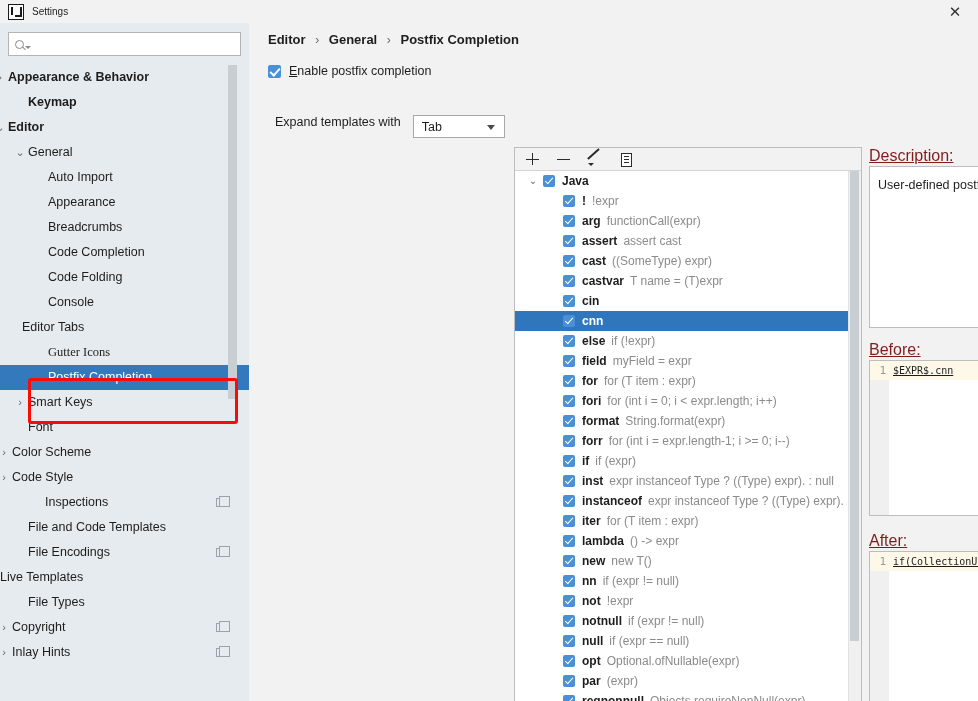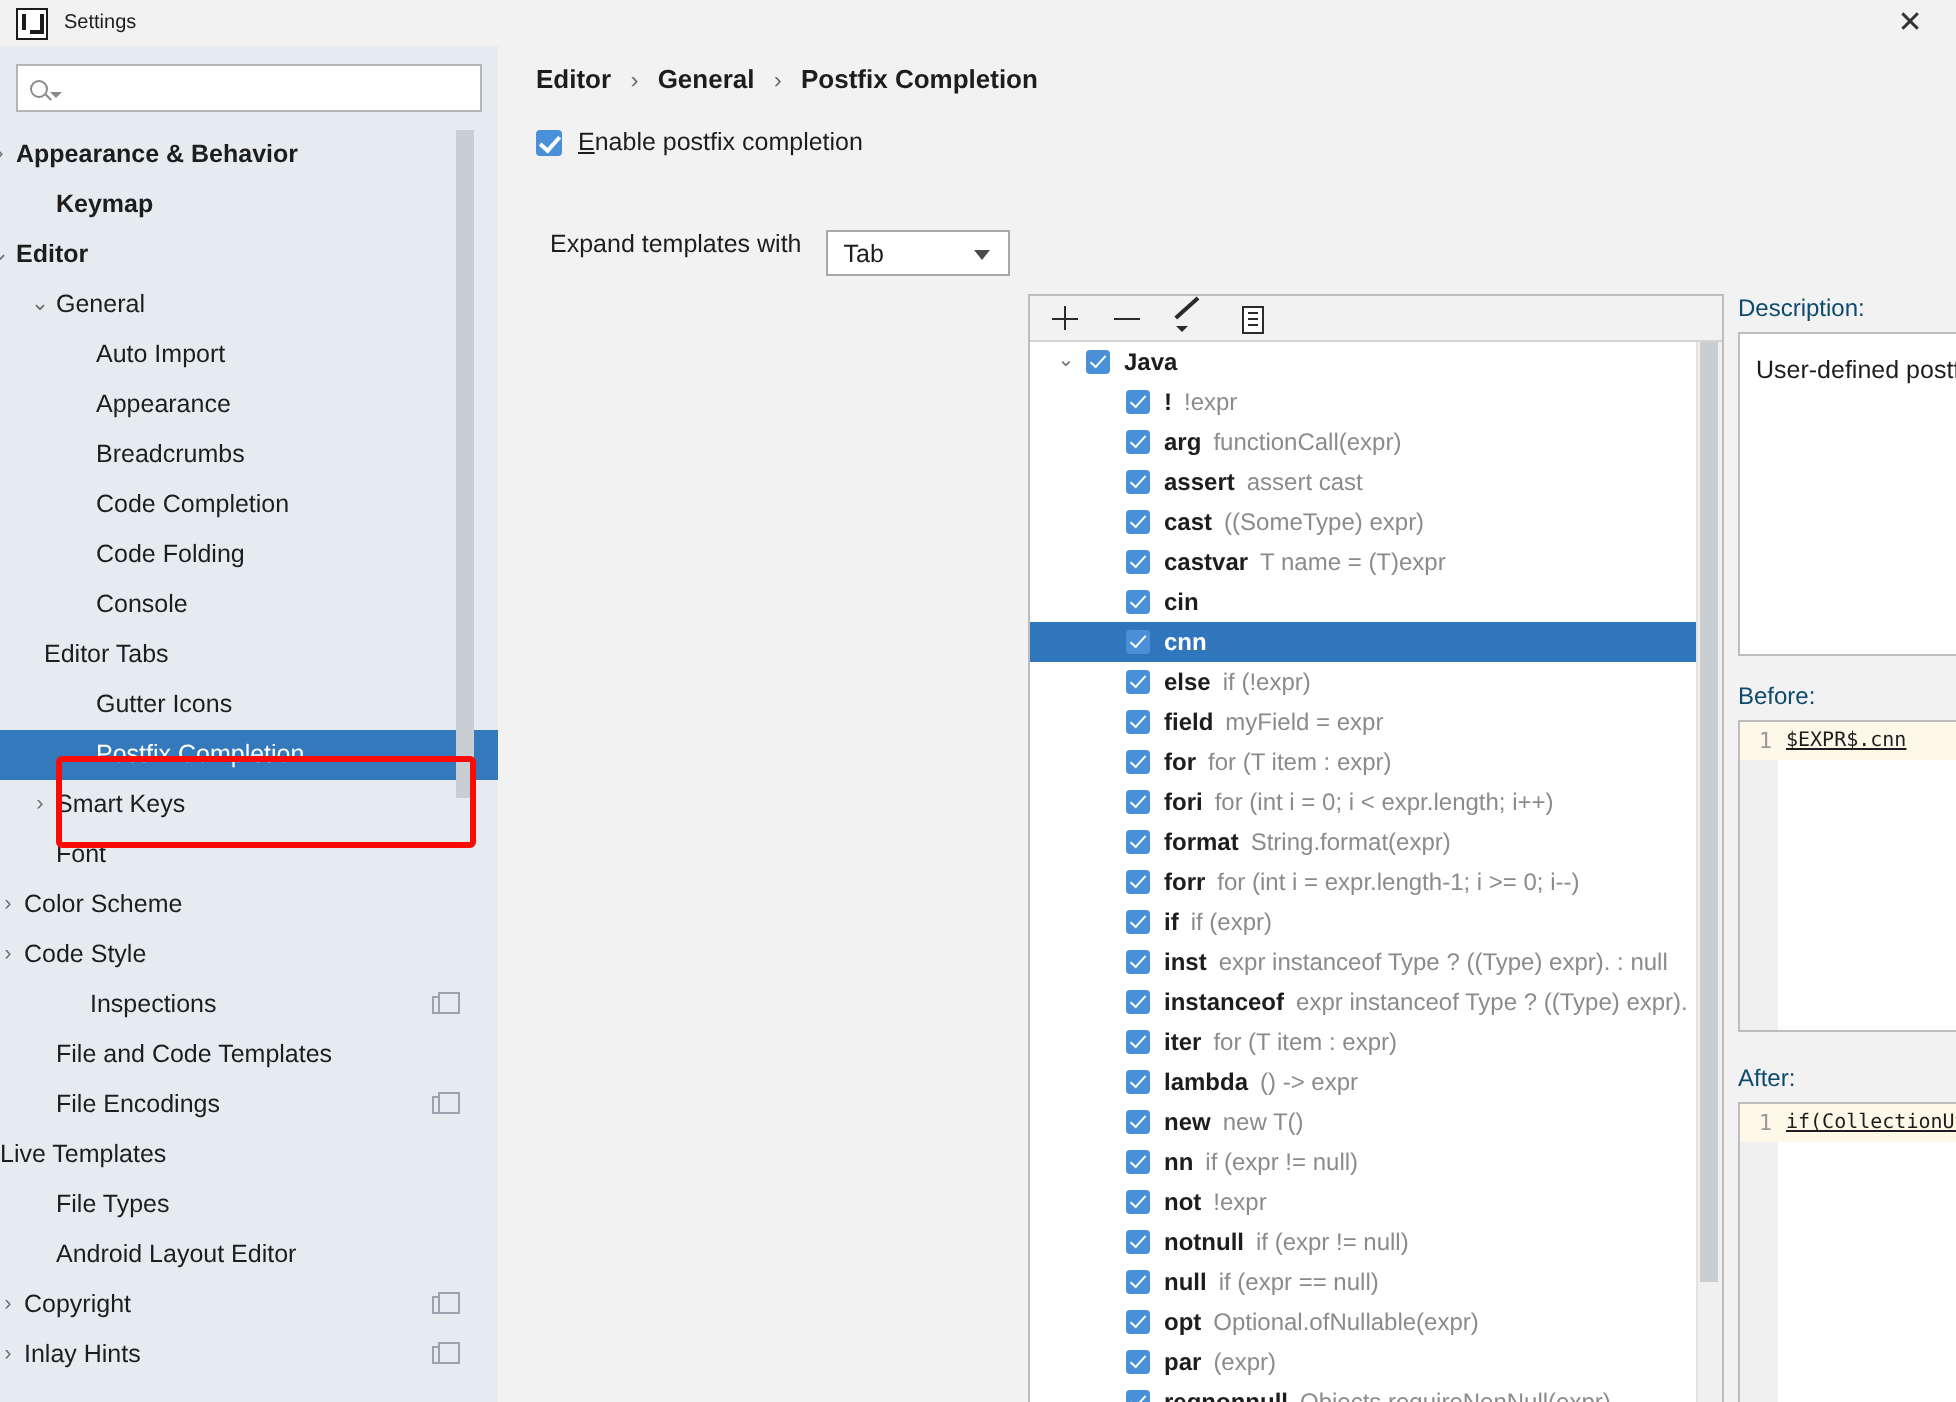--- a/index.html
+++ b/index.html
@@ -246,21 +246,21 @@
   #tpl-track {
     position: absolute; right: 0; top: 23px; width: 13px; height: 540px;
     background: #f0f0f0; border-left: 1px solid #e2e2e2;
   }
   #tpl-thumb {
     position: absolute; right: 2px; width: 9px; background: #c9ced3;
   }
 
   
   .rlabel {
-    position: absolute; font-size: 12px; color: #0c4a6e;
+    position: absolute; font-size: 16px; color: #7f1d1d; text-decoration: underline;
   }
   .rbox {
     position: absolute; background: #fff; border: 1px solid #bdbdbd;
   }
   #desc-box { left: 620px; top: 143px; width: 341px; height: 162px; }
   #desc-text {
     position: absolute; left: 8px; top: 11px;
     font-size: 12.5px; color: #1d1d1d;
   }
   #before-box { left: 620px; top: 337px; width: 341px; height: 156px; }
@@ -312,32 +312,31 @@
         <div class="srow bold"><span class="slabel" style="margin-left: 28px;">Keymap</span></div>
         <div class="srow bold"><span class="arrow" style="left: -6px;">⌄</span><span class="slabel" style="margin-left: 8px;">Editor</span></div>
         <div class="srow"><span class="arrow" style="left: 14px;">⌄</span><span class="slabel" style="margin-left: 28px;">General</span></div>
         <div class="srow"><span class="slabel" style="margin-left: 48px;">Auto Import</span></div>
         <div class="srow"><span class="slabel" style="margin-left: 48px;">Appearance</span></div>
         <div class="srow"><span class="slabel" style="margin-left: 48px;">Breadcrumbs</span></div>
         <div class="srow"><span class="slabel" style="margin-left: 48px;">Code Completion</span></div>
         <div class="srow"><span class="slabel" style="margin-left: 48px;">Code Folding</span></div>
         <div class="srow"><span class="slabel" style="margin-left: 48px;">Console</span></div>
         <div class="srow"><span class="slabel" style="margin-left: 22px;">Editor Tabs</span></div>
-        <div class="srow"><span class="slabel" style="margin-left: 48px;">Gutter Icons</span></div>
+        <div class="srow"><span class="slabel" style="margin-left: 48px; font-family: Liberation Serif, serif;">Gutter Icons</span></div>
         <div class="srow selected"><span class="slabel" style="margin-left: 48px;">Postfix Completion</span></div>
         <div class="srow"><span class="arrow" style="left: 14px;">›</span><span class="slabel" style="margin-left: 28px;">Smart Keys</span></div>
         <div class="srow"><span class="slabel" style="margin-left: 28px;">Font</span></div>
         <div class="srow"><span class="arrow" style="left: -2px;">›</span><span class="slabel" style="margin-left: 12px;">Color Scheme</span></div>
         <div class="srow"><span class="arrow" style="left: -2px;">›</span><span class="slabel" style="margin-left: 12px;">Code Style</span></div>
         <div class="srow"><span class="slabel" style="margin-left: 45px;">Inspections</span><span class="copy-ico"></span></div>
         <div class="srow"><span class="slabel" style="margin-left: 28px;">File and Code Templates</span></div>
         <div class="srow"><span class="slabel" style="margin-left: 28px;">File Encodings</span><span class="copy-ico"></span></div>
         <div class="srow"><span class="slabel" style="">Live Templates</span></div>
         <div class="srow"><span class="slabel" style="margin-left: 28px;">File Types</span></div>
-        <div class="srow"><span class="slabel" style="margin-left: 28px;">Android Layout Editor</span></div>
         <div class="srow"><span class="arrow" style="left: -2px;">›</span><span class="slabel" style="margin-left: 12px;">Copyright</span><span class="copy-ico"></span></div>
         <div class="srow"><span class="arrow" style="left: -2px;">›</span><span class="slabel" style="margin-left: 12px;">Inlay Hints</span><span class="copy-ico"></span></div>
       </div>
     <div id="side-scroll-track">
       <div id="side-scroll-thumb" style="top: 0px; height: 334px;"></div>
     </div>
   </div>
 
   <div id="annot"></div>
 </div>

